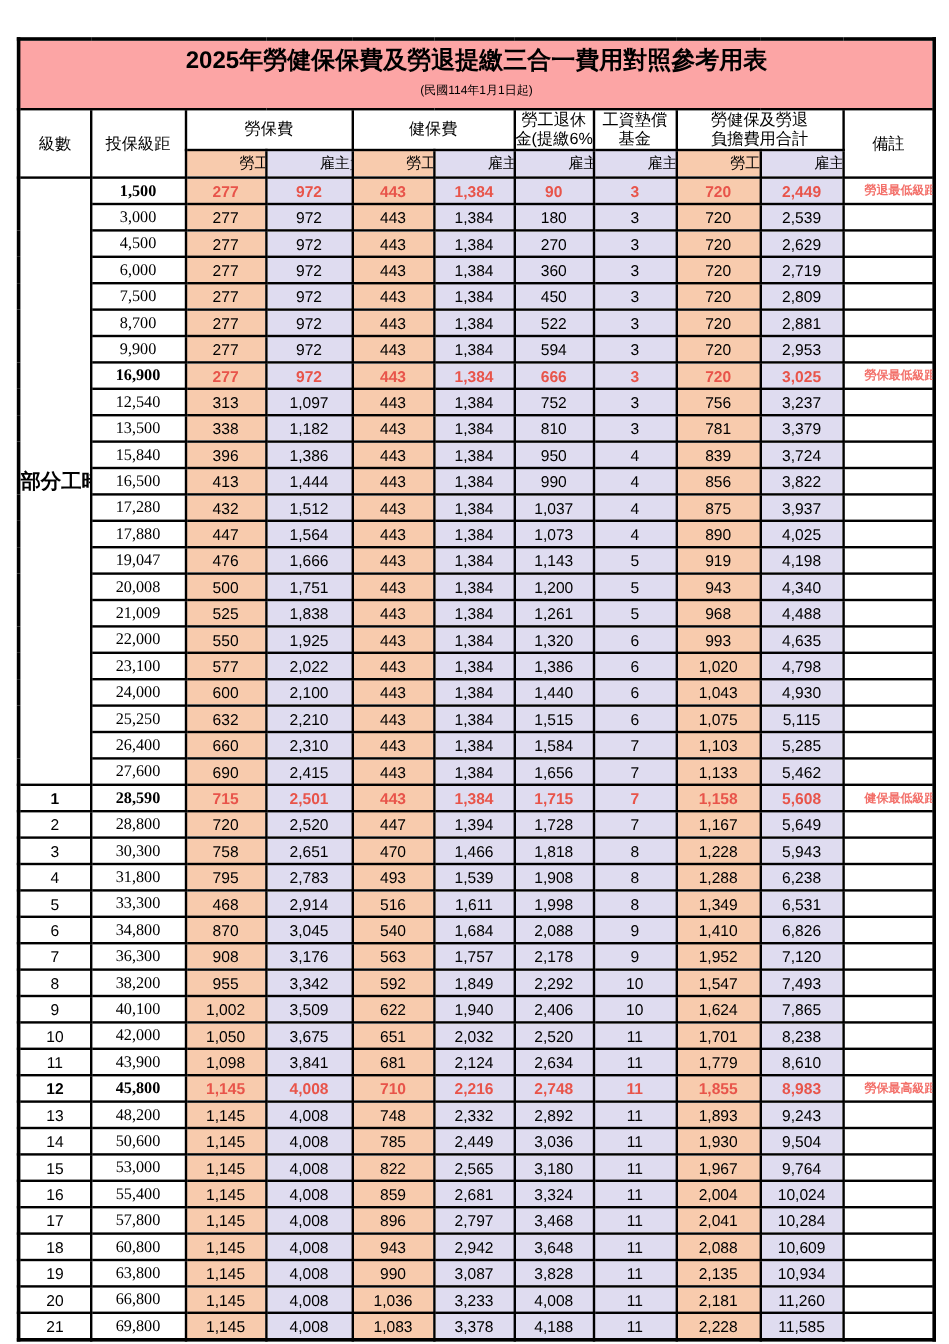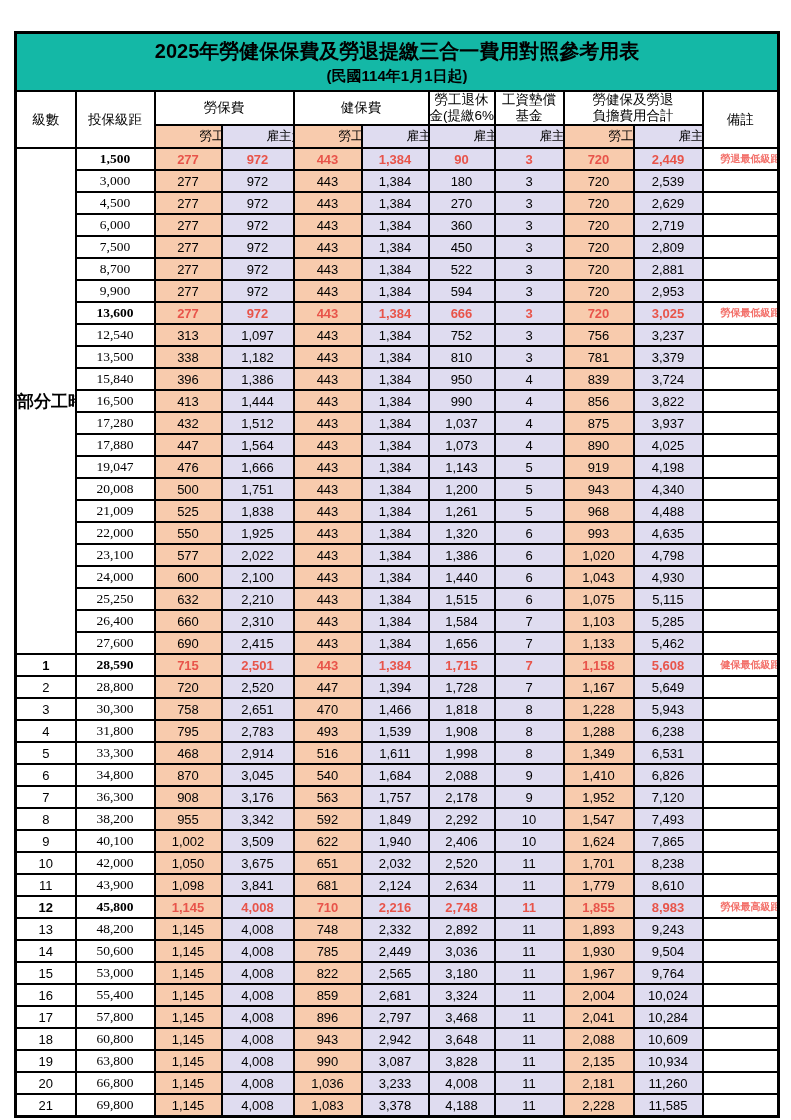--- a/index.html
+++ b/index.html
@@ -23,30 +23,30 @@
   }
   .fee-table th, .fee-table td {
     border: 2px solid #000;
     text-align: center;
     vertical-align: middle;
     padding: 0;
     overflow: hidden;
     white-space: nowrap;
   }
   
-  .title-cell { height: 56px; background: #14b8a6; }
+  .title-cell { height: 56px; background: #fca5a5; }
   .title-cell .title {
     font-size: 20px;
     font-weight: 700;
     color: #000;
     line-height: 28px;
   }
   .title-cell .subtitle {
-    font-size: 15px;
-    font-weight: 700;
+    font-size: 10px;
+    font-weight: 400;
     color: #000;
     line-height: 22px;
   }
   
   tr.group th {
     font-size: 13.5px;
     font-weight: 400;
     height: 32px;
     background: #fff;
     line-height: 16px;
@@ -214,21 +214,21 @@
           <td class="val c-er">972</td>
           <td class="val c-emp">443</td>
           <td class="val c-er">1,384</td>
           <td class="val c-er">594</td>
           <td class="val c-er">3</td>
           <td class="val c-emp">720</td>
           <td class="val c-er">2,953</td>
           <td class="remark-cell"></td>
         </tr>
         <tr class="hl">
-          <td class="bracket-cell">13,600</td>
+          <td class="bracket-cell">16,900</td>
           <td class="val c-emp">277</td>
           <td class="val c-er">972</td>
           <td class="val c-emp">443</td>
           <td class="val c-er">1,384</td>
           <td class="val c-er">666</td>
           <td class="val c-er">3</td>
           <td class="val c-emp">720</td>
           <td class="val c-er">3,025</td>
           <td class="remark-cell">勞保最低級距</td>
         </tr>

